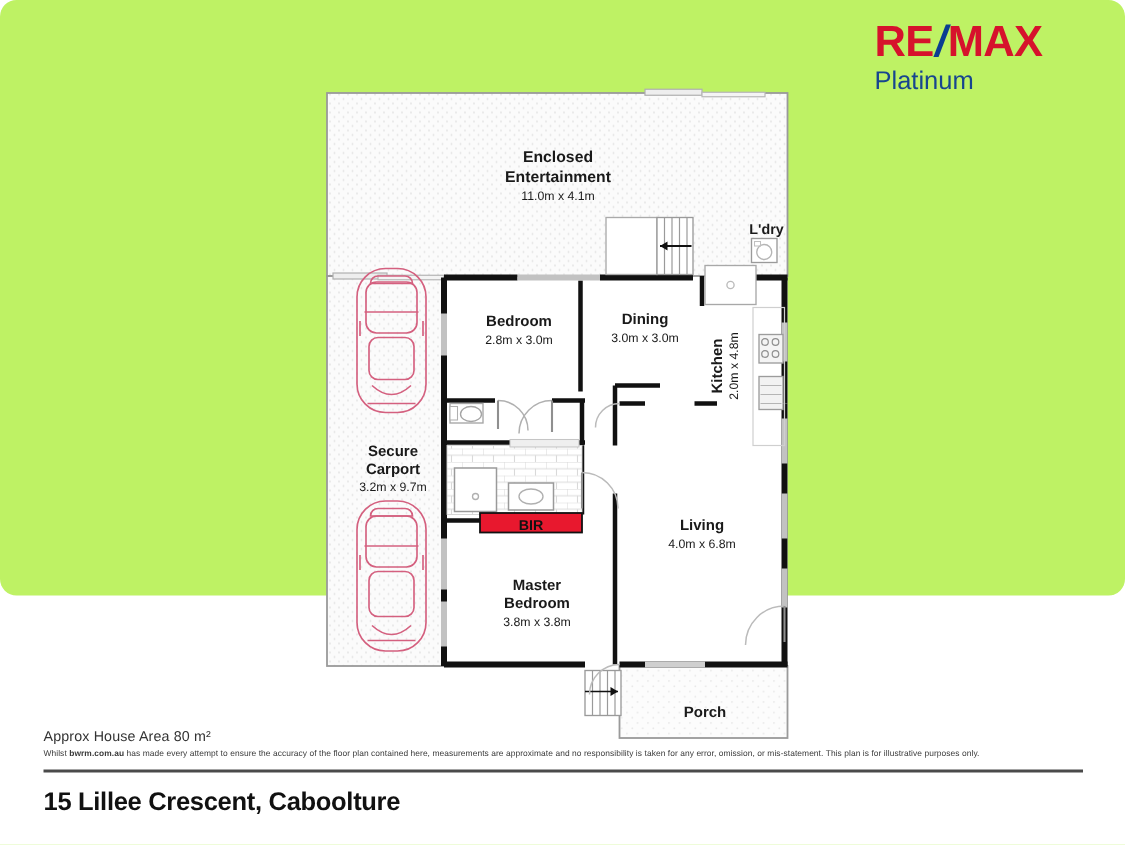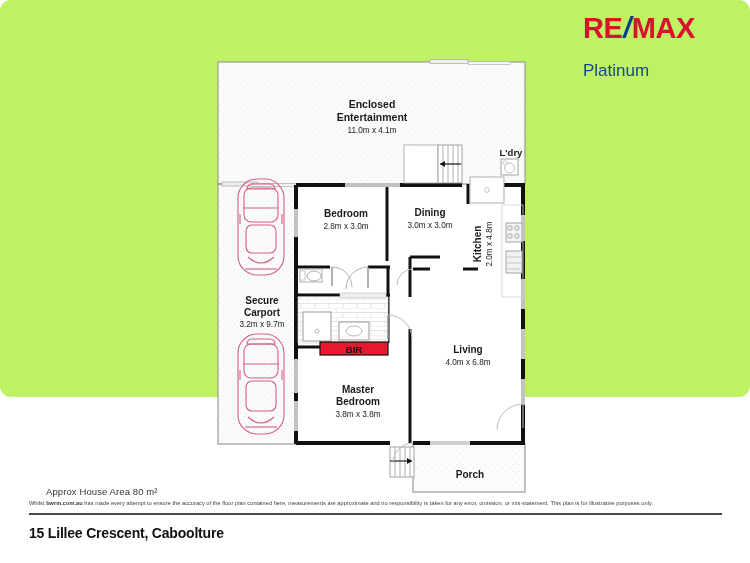--- a/index.html
+++ b/index.html
@@ -5,33 +5,33 @@
   html,body{margin:0;padding:0;background:#fff;}
   body{width:750px;height:563px;font-family:"Liberation Sans",sans-serif;color:#1a1a1a;overflow:hidden;position:relative;}
   #page{position:relative;width:750px;height:397px;background:#bef264;border-radius:11px;}
 
   
   .logo{position:absolute;left:583px;top:14px;width:150px;text-align:left;}
   .logo-main{font-size:29px;font-weight:bold;letter-spacing:-0.5px;line-height:1;white-space:nowrap;}
   .logo-re{color:#d6122c;}
   .logo-slash{color:#0b3d91;font-style:italic;padding:0 1px;}
   .logo-max{color:#d6122c;}
-  .logo-sub{color:#17458f;font-size:17px;margin-top:19px;line-height:1;}
+  .logo-sub{color:#17458f;font-size:17px;margin-top:2px;line-height:1;}
 
   
   .plan{position:absolute;left:0;top:0;width:750px;height:480px;margin-top:29px;}
   .plan svg{display:block;}
 
   
   .footer{position:absolute;left:0;top:481px;width:750px;height:82px;}
-  .area-line{position:absolute;left:46px;top:5px;font-size:9.5px;color:#333;letter-spacing:0.1px;}
+  .area-line{position:absolute;left:29px;top:5px;font-size:9.5px;color:#333;letter-spacing:0.1px;}
   .disclaimer{position:absolute;left:29px;top:19px;font-size:5.6px;color:#3a3a3a;letter-spacing:0.05px;white-space:nowrap;}
   .disclaimer b{font-weight:bold;}
   .rule{position:absolute;left:29px;top:32px;width:693px;height:2px;background:#4a4a4a;}
-  .address{position:absolute;left:29px;top:44px;font-size:14px;font-weight:bold;color:#111;letter-spacing:-0.2px;}
+  .address{position:absolute;left:29px;top:44px;font-size:17px;font-weight:bold;color:#111;letter-spacing:-0.2px;}
 </style>
 </head>
 <body>
 
 <div id="page">
 
   <div class="logo">
     <div class="logo-main"><span class="logo-re">RE</span><span class="logo-slash">/</span><span class="logo-max">MAX</span></div>
     <div class="logo-sub">Platinum</div>
   </div>

